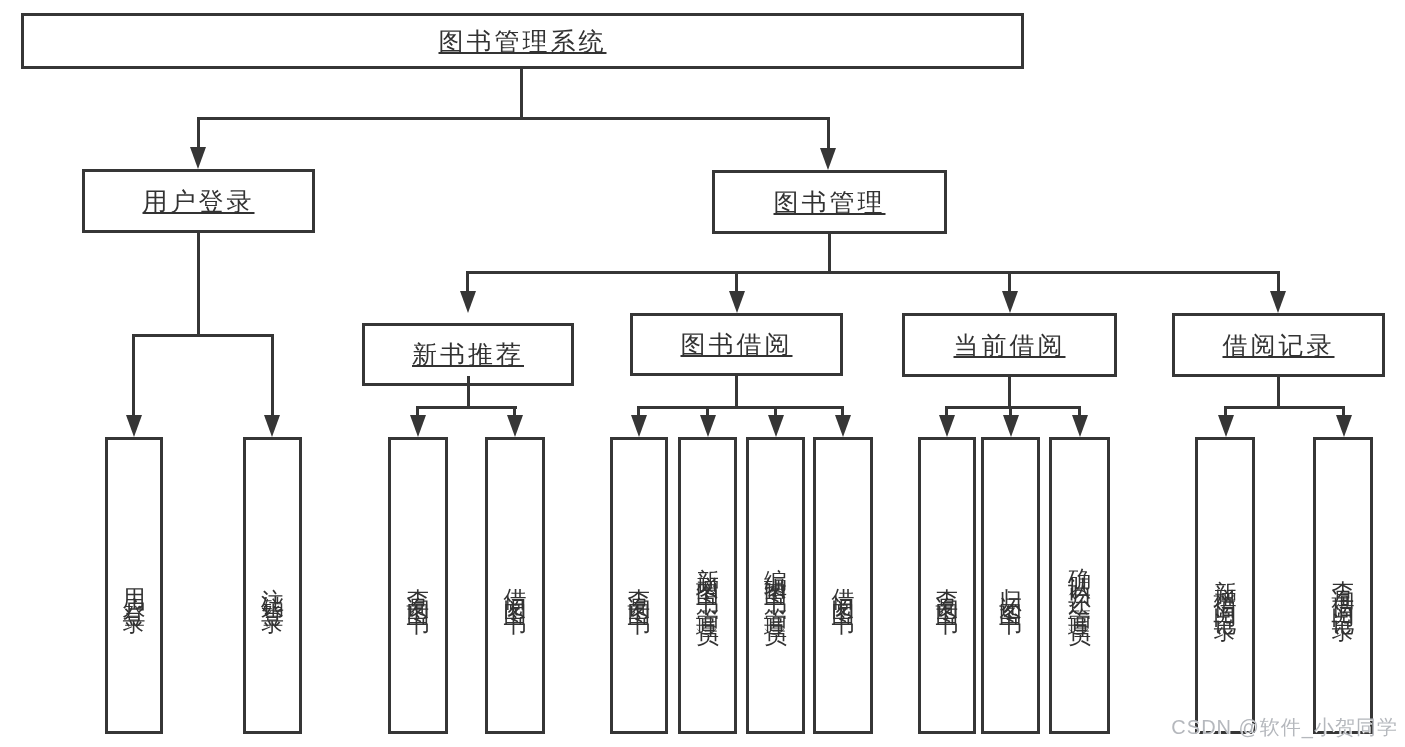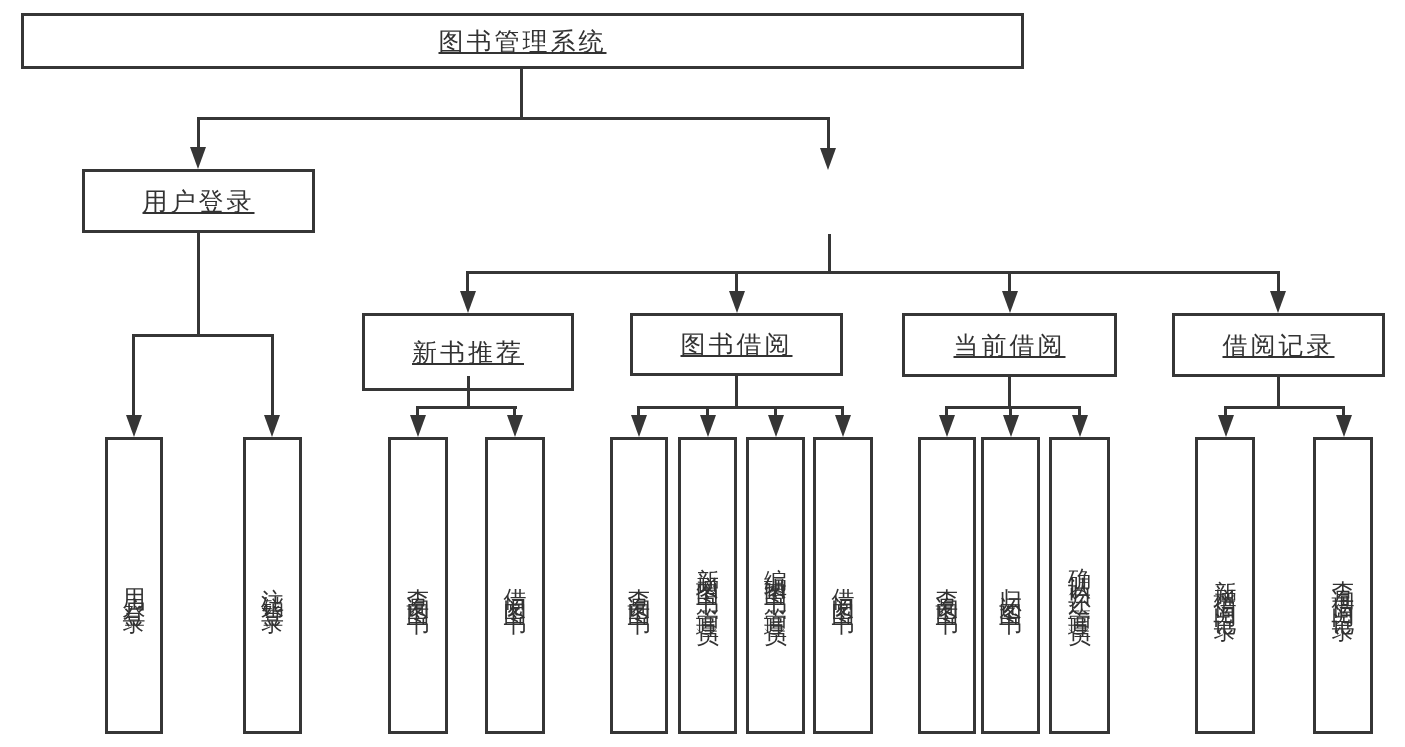--- a/index.html
+++ b/index.html
@@ -31,22 +31,23 @@
   }
 </style>
 </head>
 <body>
 
 <div class="canvas">
 
   <div class="box hbox" style="left:21px;top:13px;width:1003px;height:56px">图书管理系统</div>
 
   <div class="box hbox" style="left:82px;top:169px;width:233px;height:64px">用户登录</div>
+  <div class="box hbox" style="left:712px;top:170px;width:235px;height:64px">图书管理</div>
 
-  <div class="box hbox" style="left:362px;top:313px;width:212px;height:78px">新书推荐</div>
+  <div class="box hbox" style="left:362px;top:323px;width:212px;height:63px">新书推荐</div>
   <div class="box hbox" style="left:630px;top:313px;width:213px;height:63px">图书借阅</div>
   <div class="box hbox" style="left:902px;top:313px;width:215px;height:64px">当前借阅</div>
   <div class="box hbox" style="left:1172px;top:313px;width:213px;height:64px">借阅记录</div>
 
   <div class="box vbox" style="left:105px;top:437px;width:58px;height:297px">用户登录</div>
   <div class="box vbox" style="left:243px;top:437px;width:59px;height:297px">注销登录</div>
 
   <div class="box vbox" style="left:388px;top:437px;width:60px;height:297px">查询图书</div>
   <div class="box vbox" style="left:485px;top:437px;width:60px;height:297px">借阅图书</div>
 
@@ -114,13 +115,14 @@
   <div class="vline" style="left:1078px;top:406px;width:3px;height:11px"></div>
   <div class="arrow" style="left:1072px;top:415px"></div>
 
   <div class="vline" style="left:1277px;top:377px;width:3px;height:31px"></div>
   <div class="hline" style="left:1224px;top:406px;width:120px;height:3px"></div>
   <div class="vline" style="left:1224px;top:406px;width:3px;height:11px"></div>
   <div class="arrow" style="left:1218px;top:415px"></div>
   <div class="vline" style="left:1342px;top:406px;width:3px;height:11px"></div>
   <div class="arrow" style="left:1336px;top:415px"></div>
 
+  <div class="watermark">CSDN @软件_小贺同学</div>
 </div>
 
 </body></html>

